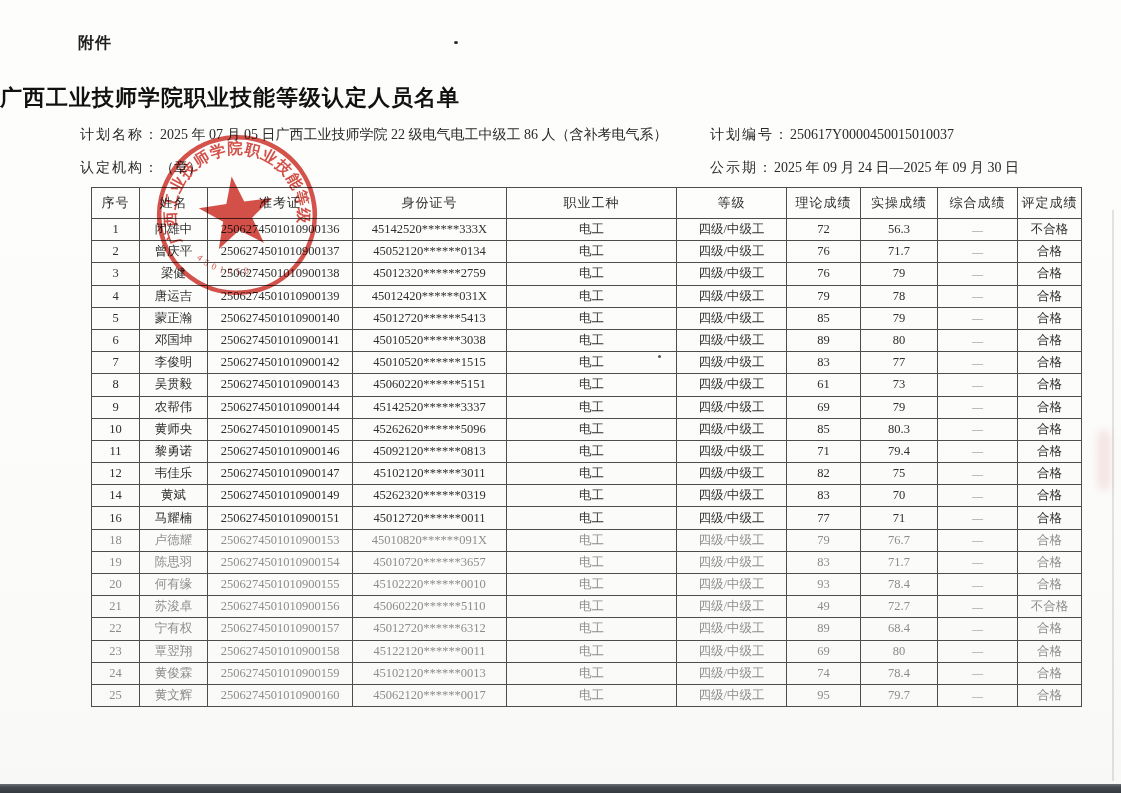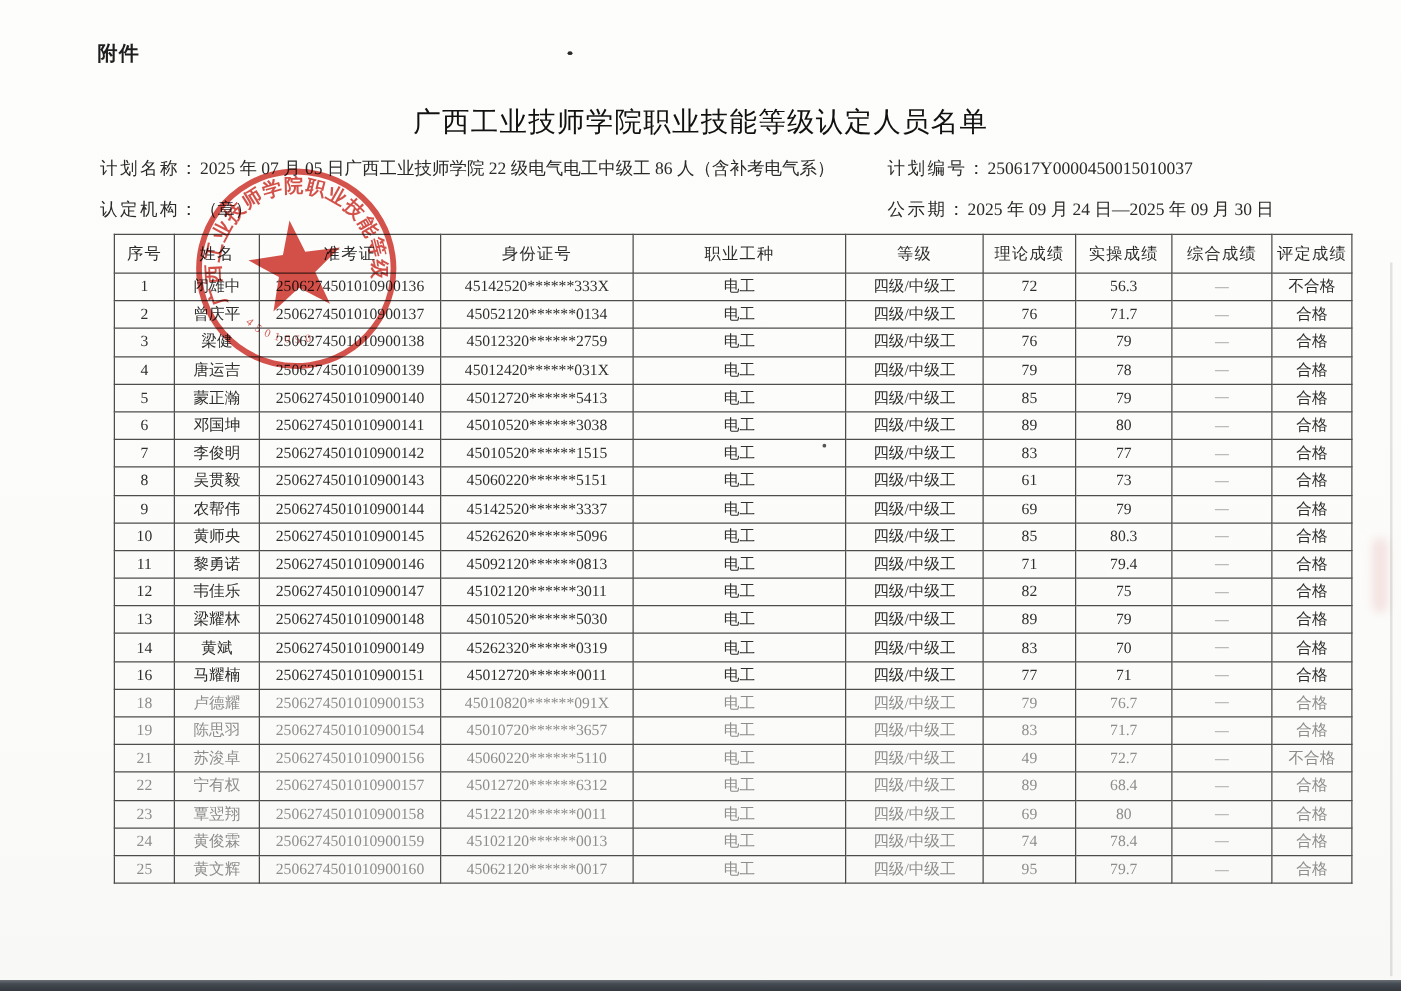--- a/index.html
+++ b/index.html
@@ -4,21 +4,21 @@
 <style>
   html,body{margin:0;padding:0;}
   body{
     width:1121px;height:793px;position:relative;overflow:hidden;
     background:#ffffff;
     font-family:"Liberation Serif","DejaVu Serif",serif;
     color:#2e2e2e;
   }
   .page{position:absolute;inset:0;background:linear-gradient(180deg,#fdfdfc 0%,#fbfbf9 70%,#f8f8f6 100%);padding-left:32px;}
   .attachment{position:absolute;left:78px;top:33px;font-size:16px;font-weight:bold;letter-spacing:1px;color:#1e1e1e;}
-  .title{position:absolute;left:0;right:0;top:83px;text-align:center;font-size:22px;font-weight:normal;letter-spacing:1px;color:#111;}
+  .title{position:absolute;left:0;right:0;top:83px;font-size:22px;font-weight:bold;letter-spacing:1px;color:#111;}
   .meta-line{position:absolute;left:80px;right:40px;font-size:14px;color:#2a2a2a;}
   .meta-line1{top:126px;}
   .meta-line2{top:159px;}
   .meta-label{letter-spacing:2px;}
   .meta-right{position:absolute;left:630px;top:0;}
   .meta-left{position:relative;text-align:center;}
   
   table.roster{
     border-collapse:collapse;table-layout:fixed;
     position:absolute;left:67px;top:187px;width:990px;
@@ -234,32 +234,20 @@
           <td>2506274501010900147</td>
           <td>45102120******3011</td>
           <td>电工</td>
           <td>四级/中级工</td>
           <td>82</td>
           <td>75</td>
           <td class="dash">—</td>
           <td>合格</td>
         </tr>
         <tr>
-          <td>13</td>
-          <td>梁耀林</td>
-          <td>2506274501010900148</td>
-          <td>45010520******5030</td>
-          <td>电工</td>
-          <td>四级/中级工</td>
-          <td>89</td>
-          <td>79</td>
-          <td class="dash">—</td>
-          <td>合格</td>
-        </tr>
-        <tr>
           <td>14</td>
           <td>黄斌</td>
           <td>2506274501010900149</td>
           <td>45262320******0319</td>
           <td>电工</td>
           <td>四级/中级工</td>
           <td>83</td>
           <td>70</td>
           <td class="dash">—</td>
           <td>合格</td>
@@ -290,20 +278,32 @@
         </tr>
         <tr class="faded">
           <td>19</td>
           <td>陈思羽</td>
           <td>2506274501010900154</td>
           <td>45010720******3657</td>
           <td>电工</td>
           <td>四级/中级工</td>
           <td>83</td>
           <td>71.7</td>
+          <td class="dash">—</td>
+          <td>合格</td>
+        </tr>
+        <tr class="faded">
+          <td>20</td>
+          <td>何有缘</td>
+          <td>2506274501010900155</td>
+          <td>45102220******0010</td>
+          <td>电工</td>
+          <td>四级/中级工</td>
+          <td>93</td>
+          <td>78.4</td>
           <td class="dash">—</td>
           <td>合格</td>
         </tr>
         <tr class="faded">
           <td>21</td>
           <td>苏浚卓</td>
           <td>2506274501010900156</td>
           <td>45060220******5110</td>
           <td>电工</td>
           <td>四级/中级工</td>

